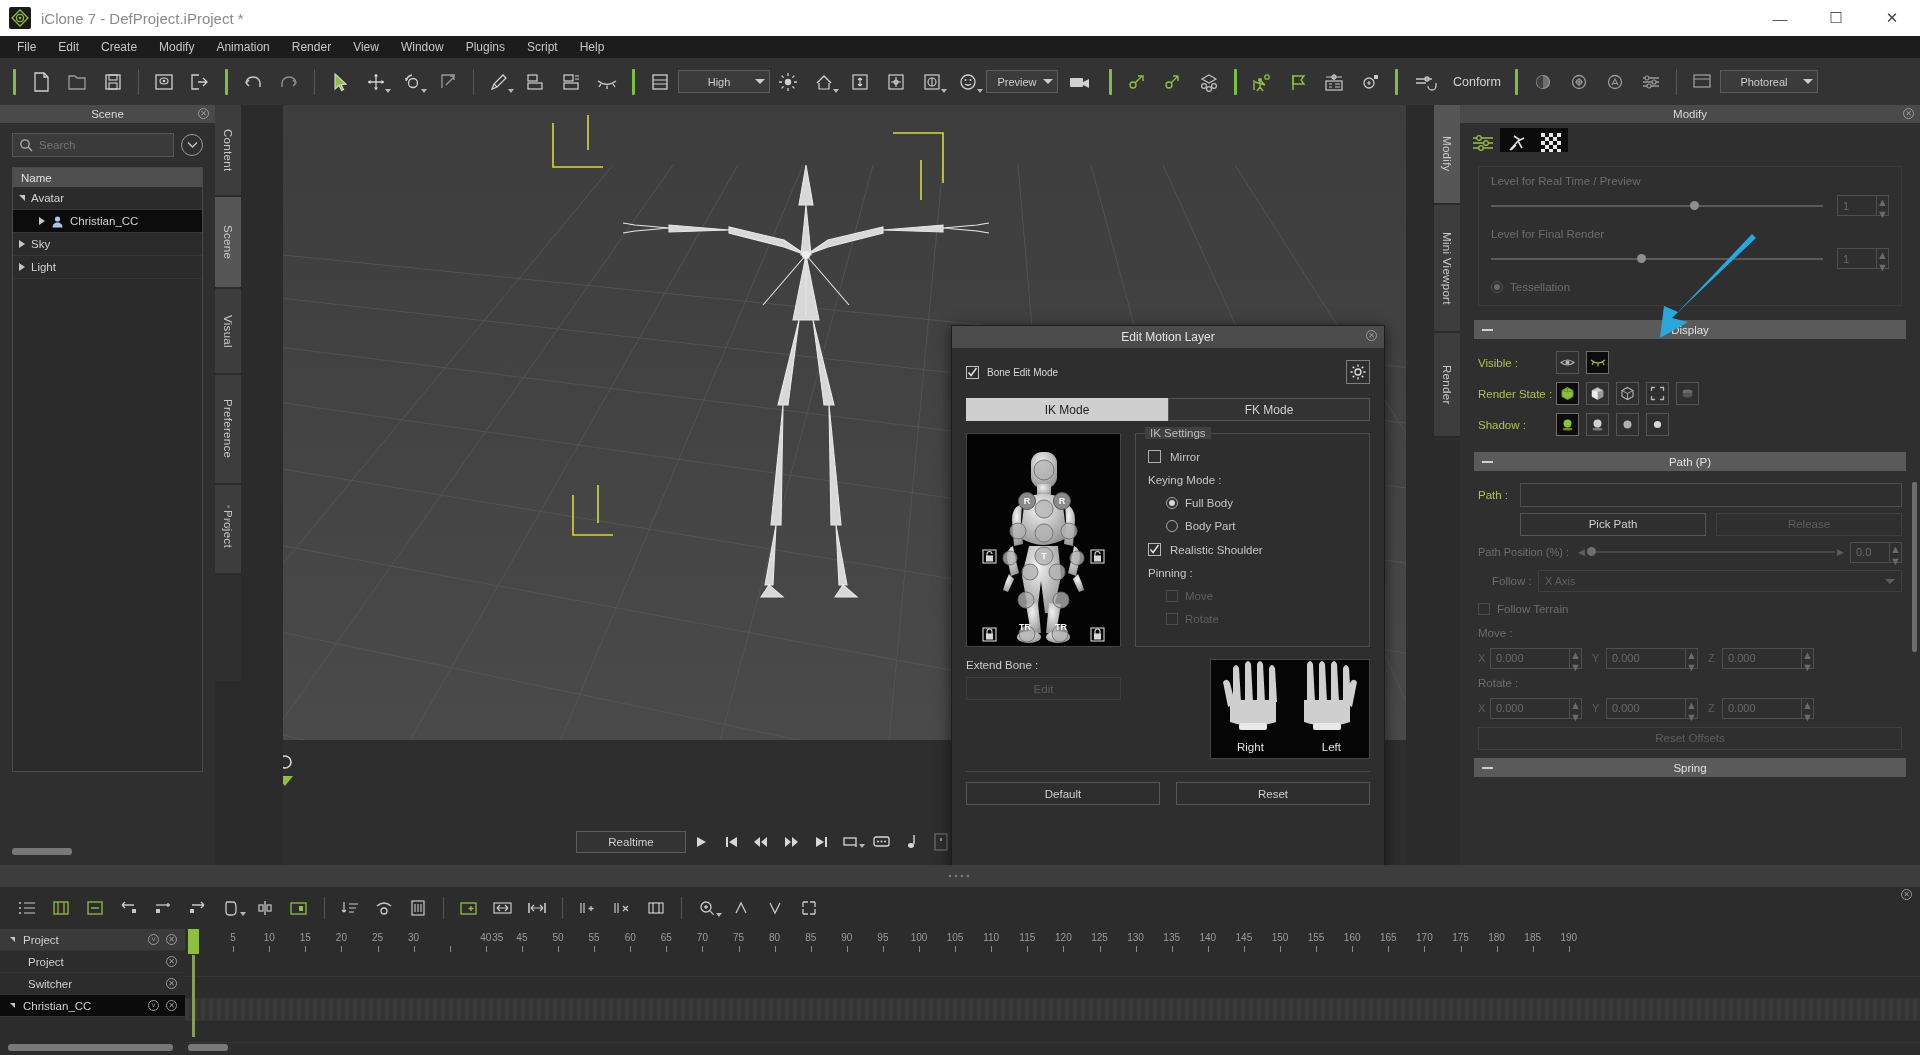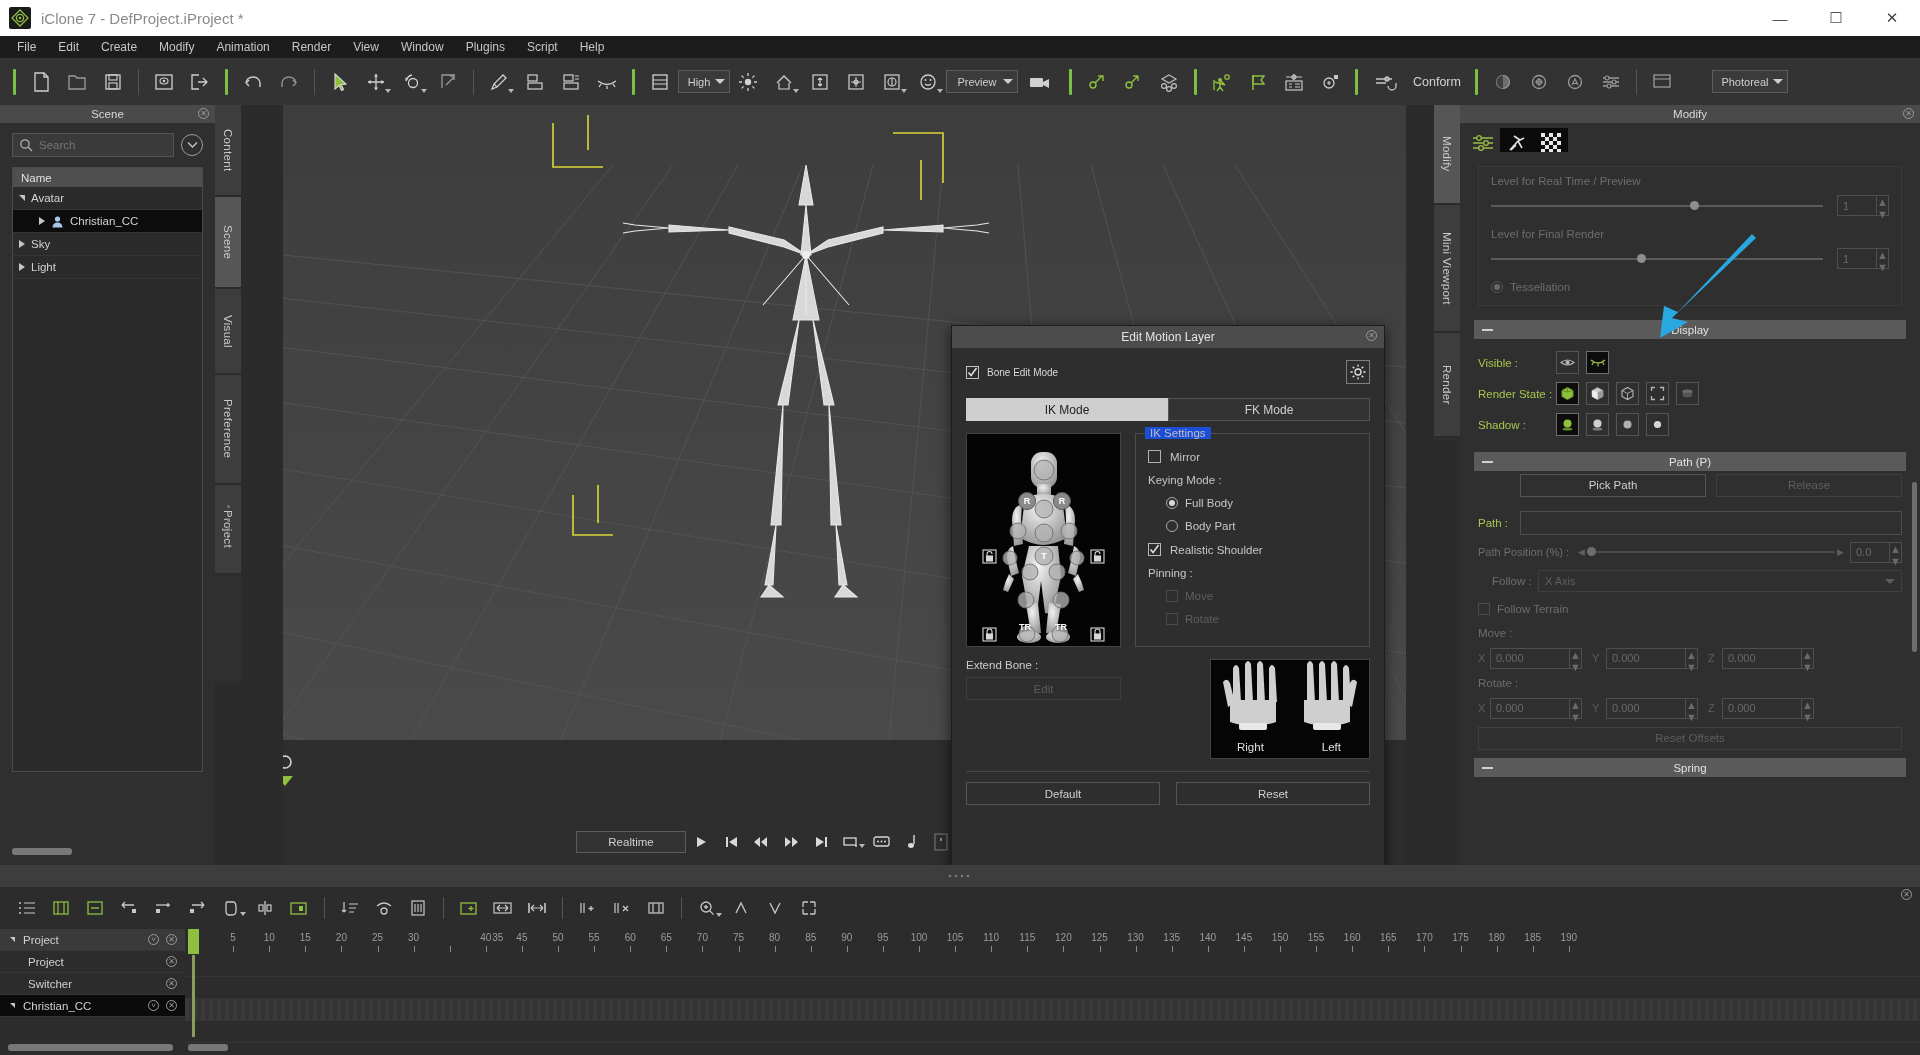--- a/index.html
+++ b/index.html
@@ -28,28 +28,28 @@
   #toolbar { position:absolute; left:0; top:58px; width:1920px; height:47px;
     background:#333333; display:flex; align-items:center; padding-left:6px; }
   .tb-btn { width:36px; height:34px; display:flex; align-items:center; justify-content:center;
     position:relative; }
   .tb-btn.wide { width:44px; }
   .tb-sep { width:3px; height:26px; background:#7bc043; margin:0 7px; border-radius:1px; }
   .tb-sep.grey { background:#565656; width:1px; margin:0 7px; }
   .caret { position:absolute; right:3px; bottom:6px; width:0;height:0;
     border-left:3px solid transparent; border-right:3px solid transparent;
     border-top:4px solid #b8b8b8; }
-  .tb-combo { width:52px; height:23px; border:1px solid #5c5c5c; background:#3b3b3b;
+  .tb-combo { width:92px; height:23px; border:1px solid #5c5c5c; background:#3b3b3b;
     display:flex; align-items:center; padding:0 4px; font-size:11px; color:#cfcfcf;
     position:relative; }
   .tb-combo .cv { flex:1; text-align:center; }
   .tb-combo .dn { width:0;height:0;border-left:5px solid transparent;
     border-right:5px solid transparent;border-top:5px solid #cfcfcf; }
   .tb-combo.preview { width:72px; }
-  .tb-combo.photoreal { width:76px;margin-left:32px; }
+  .tb-combo.photoreal { width:98px; }
   .tb-text { font-size:12.5px; color:#d2d2d2; margin-left:4px; }
 
   
   #scene-panel { position:absolute; left:0; top:105px; width:215px; height:760px; background:#383838; }
   #scene-head { height:18px; background:#4a4a4a; display:flex; align-items:center;
     justify-content:center; position:relative; font-size:11.5px; color:#d8d8d8; }
   #scene-head .close-x { position:absolute; right:6px; top:3px; }
   #scene-body { position:absolute; left:0; top:18px; width:215px; bottom:0; background:#2f2f2f;
     padding:10px 12px; }
   #search-row { display:flex; align-items:center; }
@@ -147,21 +147,21 @@
   #eml-head .close-x { position:absolute; right:7px; top:4px; }
   #eml-body { padding:12px 14px; }
   .mode-tabs { display:flex; margin-top:14px; }
   .mode-tab { flex:1; height:23px; display:flex; align-items:center; justify-content:center;
     font-size:12px; border:1px solid #555; }
   .mode-tab.active { background:#cfcfcf; color:#222; border-color:#cfcfcf; }
   .mode-tab.inactive { background:#333; color:#cfcfcf; }
   #ik-fig { width:155px; height:214px; background:#030303; border:1px solid #444; }
   #ik-settings { flex:1; margin-left:14px; border:1px solid #4d4d4d; padding:10px 12px;
     position:relative; }
-  #ik-settings .legend { position:absolute; left:9px; top:-7px; background:#1d4ed8;
+  #ik-settings .legend { position:absolute; left:9px; top:-7px; background:#404040;
     padding:0 5px; font-size:11.5px; color:#bdbdbd; }
   .s-row { display:flex; align-items:center; font-size:11.5px; color:#c6c6c6; margin-bottom:11px; }
   .s-row.dim { color:#5f5f5f; }
   #hands-box { width:160px; height:100px; background:#030303; border:1px solid #444;
     position:relative; }
   .hand-lbl { position:absolute; bottom:5px; font-size:11.5px; color:#e0e0e0; }
   .div-line { height:1px; background:#454545; margin:12px 0 10px; }
   .btn2 { height:23px; border:1px solid #555; display:flex; align-items:center;
     justify-content:center; font-size:11.5px; color:#d0d0d0; }
   .btn2.dim { color:#5b5b5b; border-color:#3c3c3c; }
@@ -878,28 +878,28 @@
       <svg width="15" height="15">
           <circle cx="7.5" cy="7.5" r="3.6" fill="#d6d6d6"></circle>
         </svg>
     </span>
   </div>
 
   <div class="section-bar" style="margin-top:12px;">
     <span class="minus"></span>
     <span>Path  (P)</span>
   </div>
+  <div class="row" style="margin-top:8px;">
+    <span class="lbl" style="width:42px;">Path :</span>
+    <span class="txtinput"></span>
+  </div>
   <div class="row" style="height:28px;">
     <span style="width:42px;"></span>
     <span class="btn" style="flex:1;margin-right:10px;">Pick Path</span>
     <span class="btn dim" style="flex:1;">Release</span>
-  </div>
-  <div class="row" style="margin-top:8px;">
-    <span class="lbl" style="width:42px;">Path :</span>
-    <span class="txtinput"></span>
   </div>
   <div class="row" style="height:28px;">
     <span class="lbl dim" style="width:100px;font-size:11px;">Path Position (%) :</span>
     <span style="color:#5e5e5e;font-size:9px;margin-right:2px;">◀</span>
     <span class="slider-track" style="background:#4a4a4a;">
       <span class="slider-knob" style="left:0;background:#6e6e6e;"></span>
       </span>
     <span style="color:#5e5e5e;font-size:9px;margin:0 6px 0 2px;">▶</span>
     <span class="numbox">
       <span>0.0</span>

